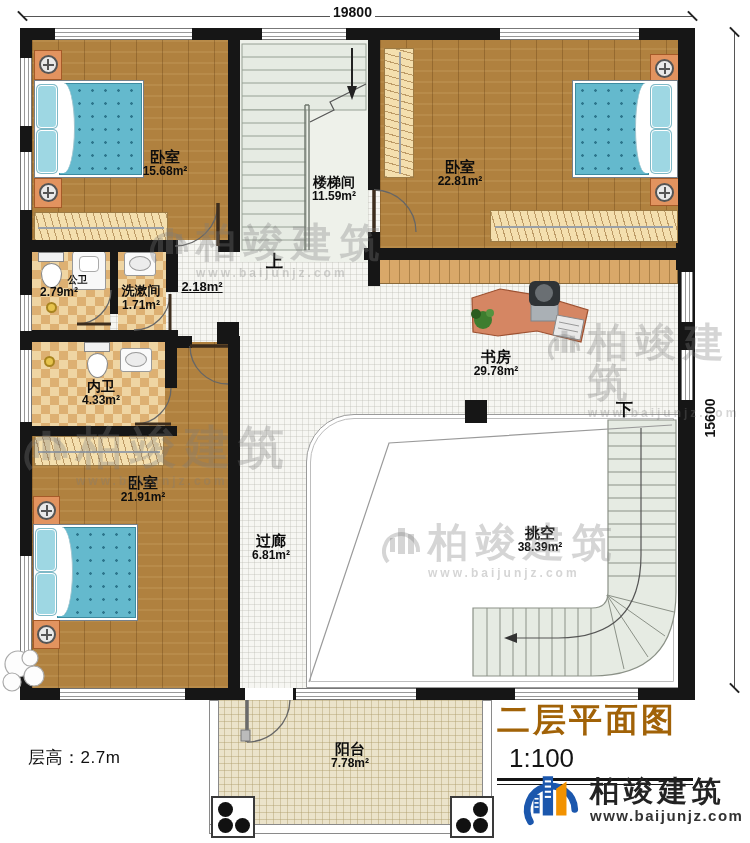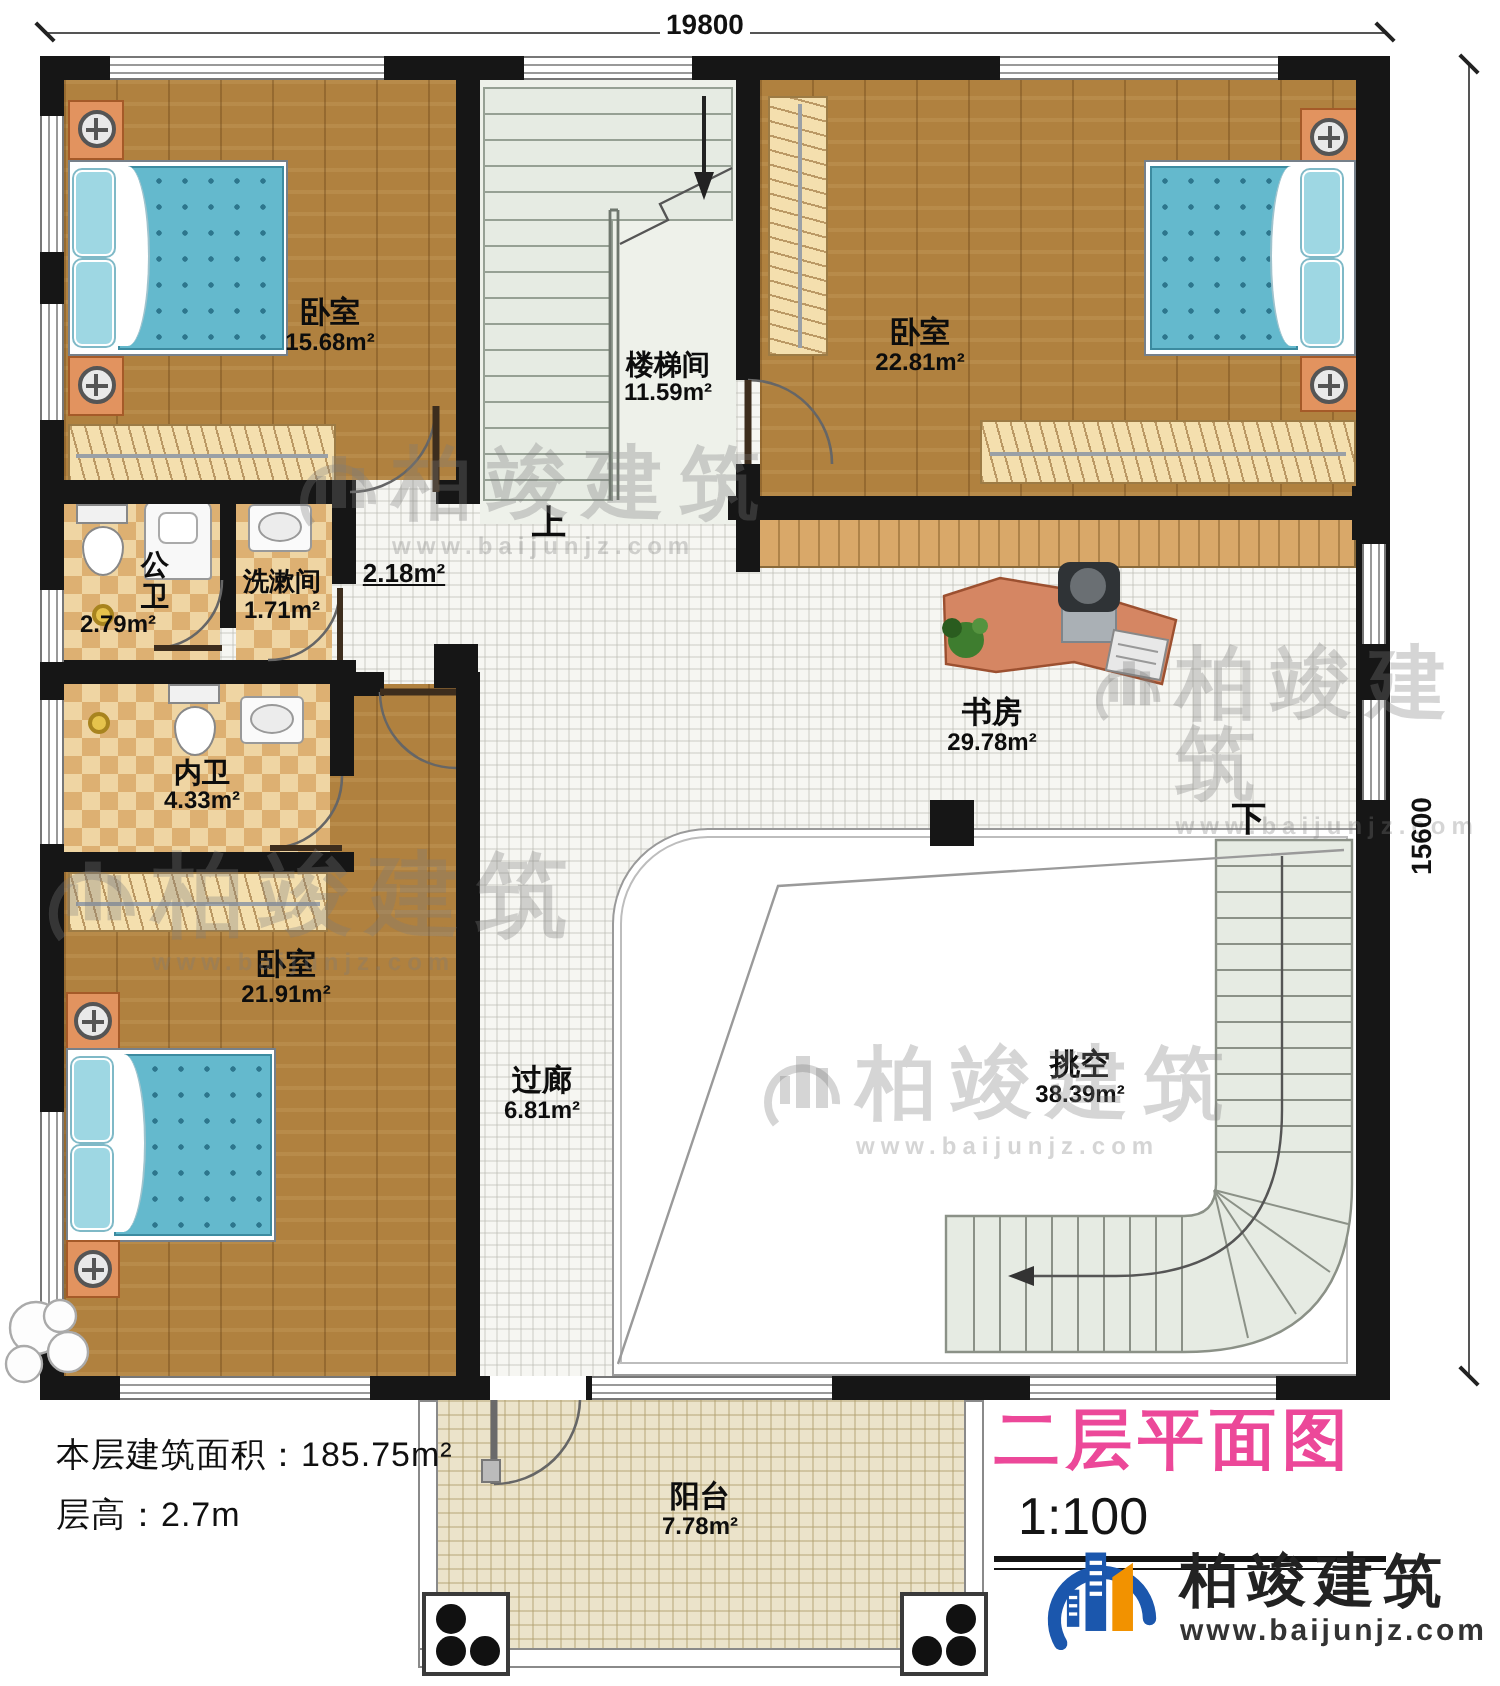--- a/index.html
+++ b/index.html
@@ -68,21 +68,21 @@
   .dim-line{background:#555;}
   .tick{position:absolute;width:13px;height:2px;background:#222;transform:rotate(45deg);}
   .dim-text{font-size:14px;font-weight:700;color:#111;background:#fff;padding:0 3px;}
   
   .wm{display:flex;align-items:flex-start;gap:6px;color:rgba(125,125,125,.32);pointer-events:none;}
   .wm-text{font-size:40px;font-weight:700;letter-spacing:8px;line-height:1;}
   .wm-url{font-size:12px;font-weight:700;letter-spacing:3px;margin-top:4px;}
   .wm-big .wm-text{font-size:46px;}
   
   .info-line{font-size:17px;font-weight:500;color:#101010;letter-spacing:.5px;}
-  .tblock-title{font-size:33px;font-weight:700;letter-spacing:3px;color:#ec4899;}
+  .tblock-title{font-size:33px;font-weight:700;letter-spacing:3px;color:#a16207;}
   .tblock-scale{font-size:26px;font-weight:500;color:#141414;margin-left:12px;}
   .logo-name{font-size:29px;font-weight:900;letter-spacing:5px;color:#222;line-height:1.05;}
   .logo-url{font-size:15px;font-weight:700;letter-spacing:1.5px;color:#333;}
 </style>
 </head>
 <body>
 
 <div class="page">
 
   <div class="abs floor-grid" style="left:32px;top:40px;width:646px;height:648px;"></div>
@@ -292,21 +292,21 @@
   </div>
   <div class="abs rlabel" style="left:298px;top:174px;width:72px;">
     <span class="rn" style="font-size:14px;">楼梯间</span>
       <span class="ra">11.59m²</span>
   </div>
   <div class="abs rlabel" style="left:400px;top:158px;width:120px;">
     <span class="rn">卧室</span>
       <span class="ra">22.81m²</span>
   </div>
   <div class="abs rlabel" style="left:28px;top:274px;width:62px;">
-    <span class="rn" style="font-size:14px;margin-left:37px;">公卫</span>
+    <span class="rn" style="font-size:10px;margin-left:37px;">公卫</span>
       <span class="ra">2.79m²</span>
   </div>
   <div class="abs rlabel" style="left:110px;top:284px;width:62px;">
     <span class="rn" style="font-size:13px;">洗漱间</span>
       <span class="ra">1.71m²</span>
   </div>
   <div class="abs rlabel" style="left:172px;top:280px;width:60px;text-decoration:underline;">
     <span class="ra" style="font-size:13px;">2.18m²</span>
   </div>
   <div class="abs rlabel" style="left:66px;top:378px;width:70px;">
@@ -387,23 +387,20 @@
 
   <div class="abs dim-line" style="left:22px;top:16px;width:671px;height:1px;"></div>
   <span class="tick" style="left:16px;top:15px;"></span>
   <span class="tick" style="left:686px;top:15px;"></span>
   <div class="abs dim-text" style="left:330px;top:4px;">19800</div>
   <div class="abs dim-line" style="left:734px;top:32px;width:1px;height:656px;"></div>
   <span class="tick" style="left:728px;top:31px;"></span>
   <span class="tick" style="left:728px;top:687px;"></span>
   <div class="abs dim-text" style="left:688px;top:410px;transform:rotate(-90deg);background:transparent;">15600</div>
 
-  <div class="abs info-line" style="left:28px;top:716px;">
-    <span>本层建筑面积：</span><span>185.75m²</span>
-  </div>
   <div class="abs info-line" style="left:28px;top:746px;">
     <span>层高：</span><span>2.7m</span>
   </div>
 
   <div class="abs" style="left:497px;top:698px;width:196px;">
     <span class="tblock-title">二层平面图</span><span class="tblock-scale">1:100</span>
     <div style="margin-top:4px;height:3px;background:#141414;"></div>
     <div style="margin-top:3px;height:1px;background:#141414;"></div>
   </div>
 

